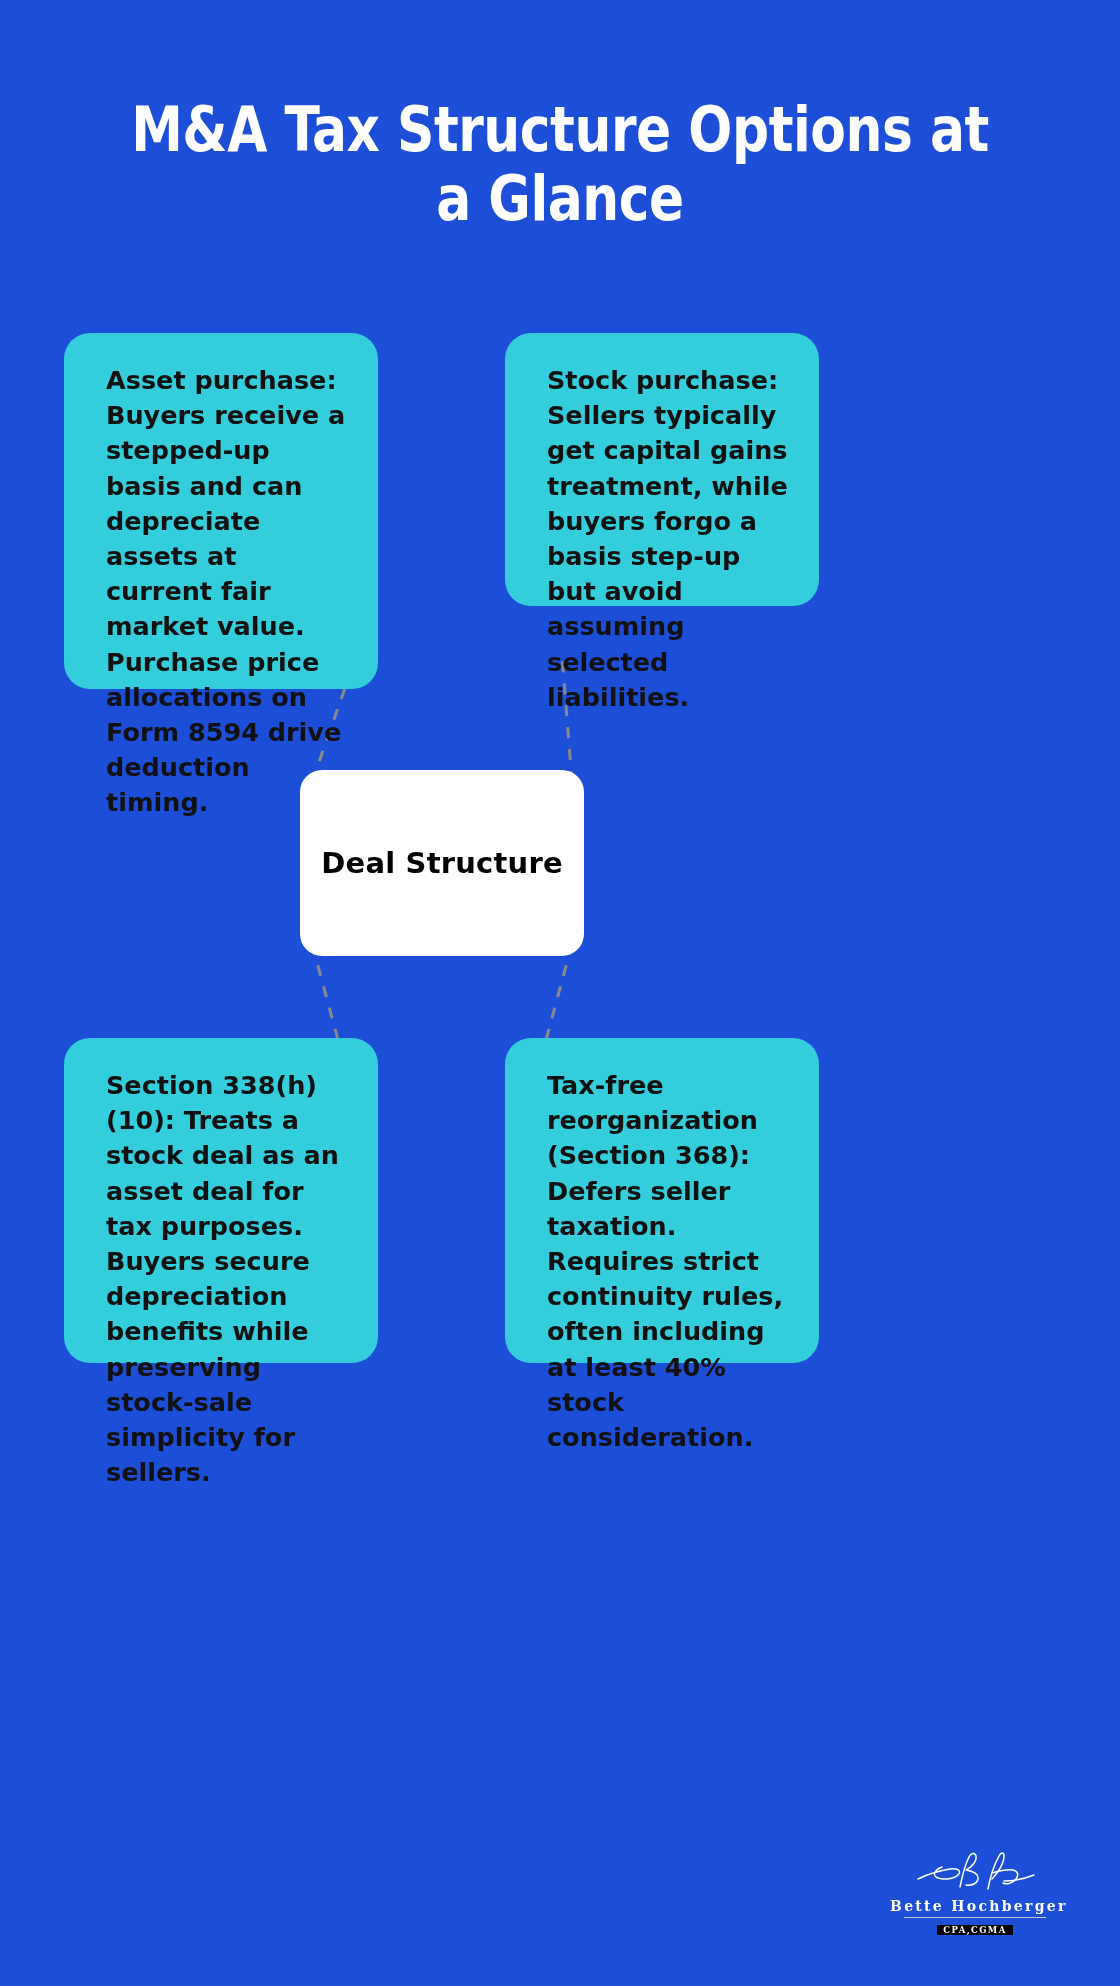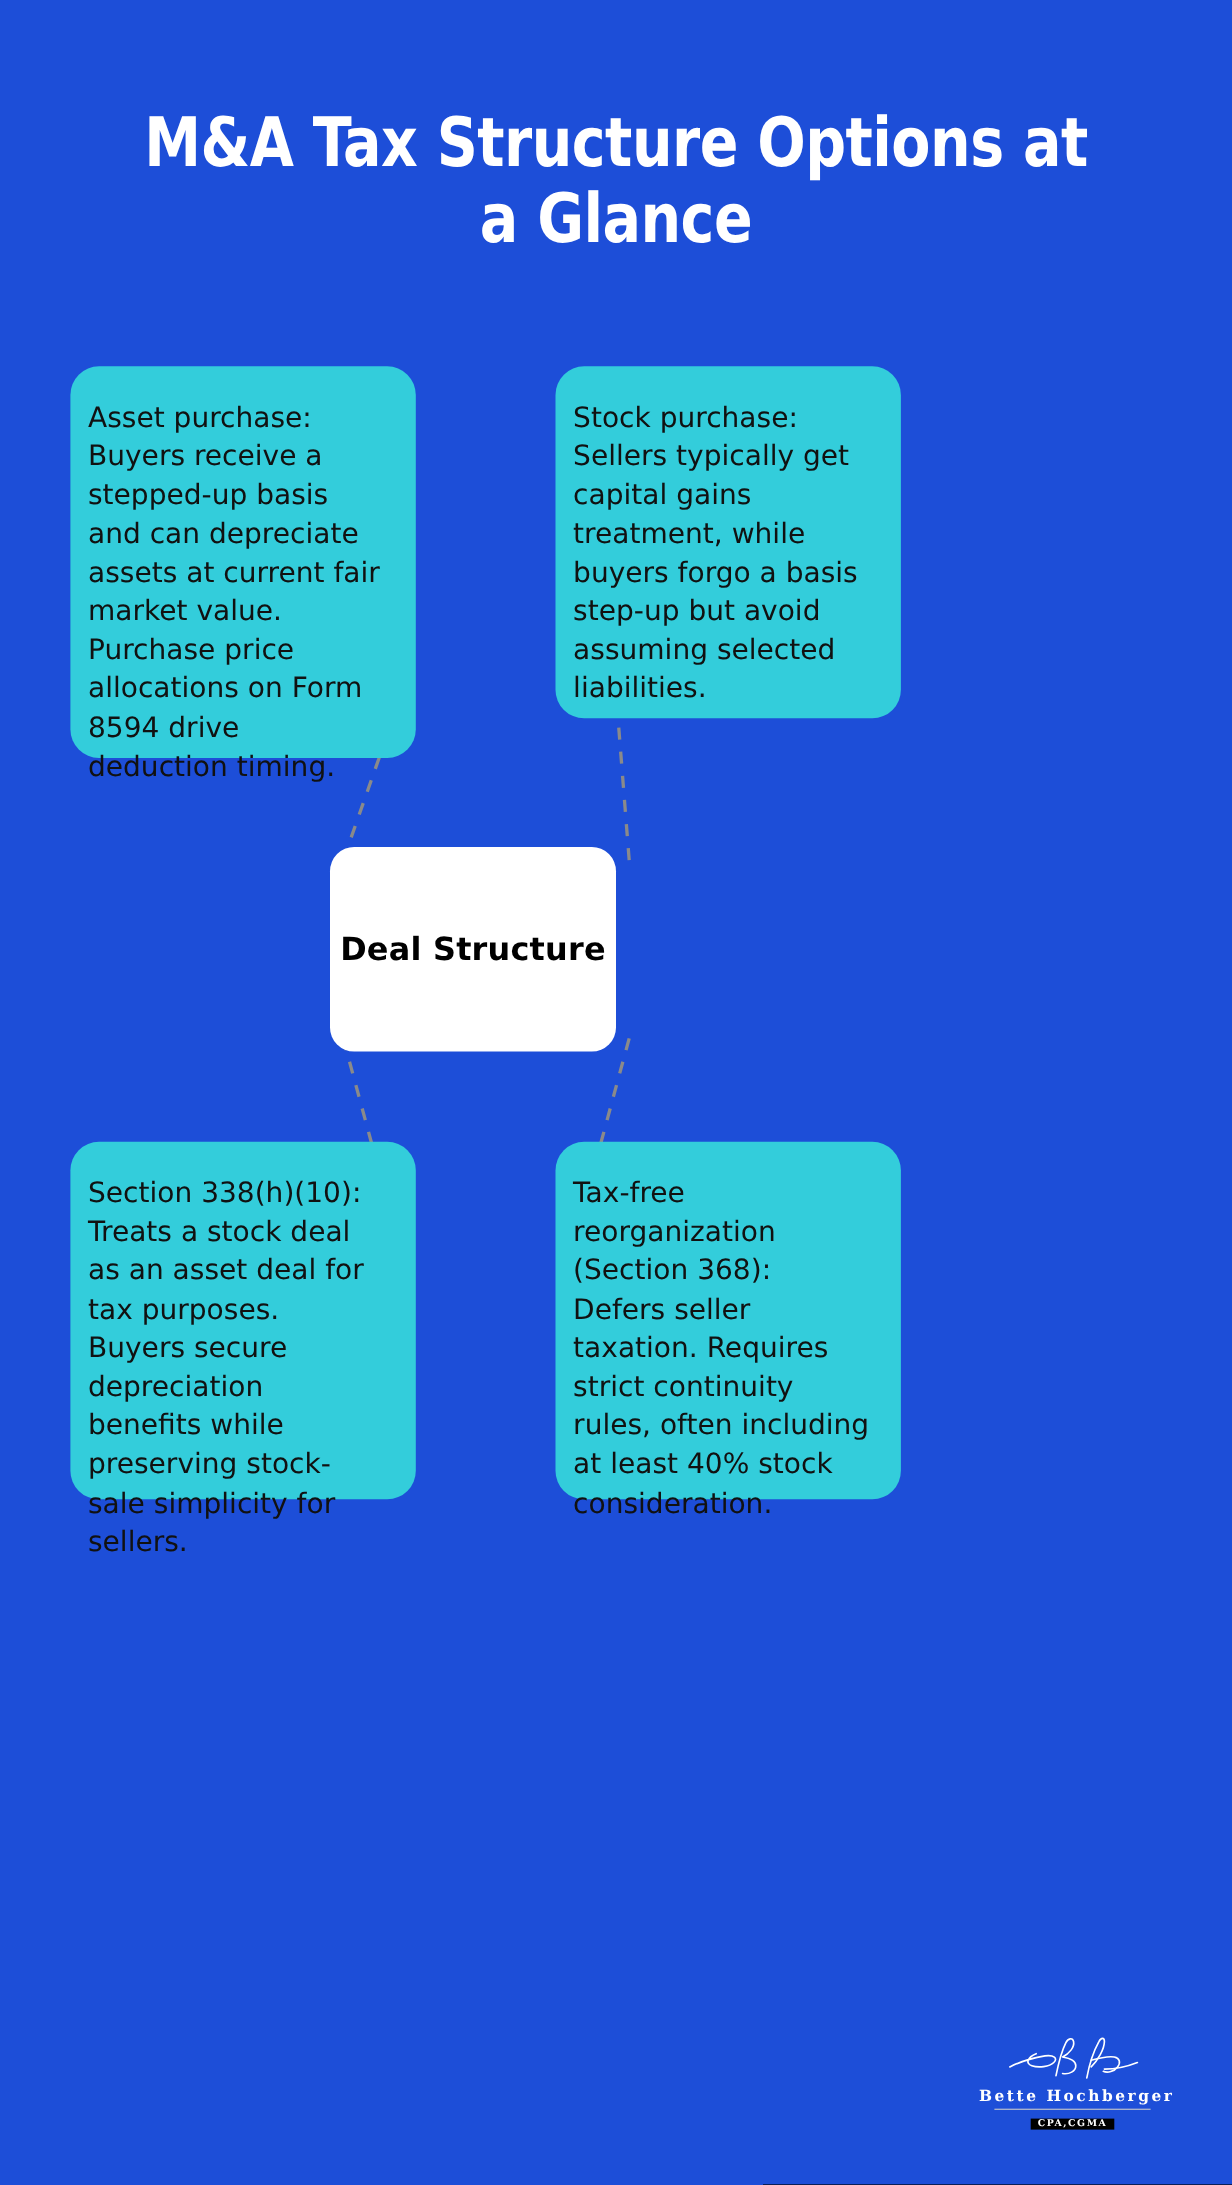--- a/index.html
+++ b/index.html
@@ -47,38 +47,38 @@
   }
 
   
   .card {
     position: absolute;
     background: #33CDDB;
     border-radius: 26px;
     color: #111111;
     font-size: 25.5px;
     line-height: 1.38;
-    padding: 30px 28px 30px 16px;
+    padding: 30px 28px 30px 42px;
     font-family: "DejaVu Sans", "Liberation Sans", sans-serif;
-    font-weight: 400;
+    font-weight: 700;
   }
 
   .card p { white-space: pre-wrap; }
 
   .card-tl { left: 64px;  top: 333px;  width: 314px; height: 356px; }
-  .card-tr { left: 505px; top: 333px;  width: 314px; height: 320px; }
+  .card-tr { left: 505px; top: 333px;  width: 314px; height: 273px; }
   .card-bl { left: 64px;  top: 1038px; width: 314px; height: 325px; }
   .card-br { left: 505px; top: 1038px; width: 314px; height: 325px; }
 
   
   .center-node {
     position: absolute;
     left: 300px;
     top: 770px;
-    width: 260px;
+    width: 284px;
     height: 186px;
     background: #ffffff;
     border-radius: 22px;
     display: flex;
     align-items: center;
     justify-content: center;
   }
 
   .center-label {
     color: #000000;

